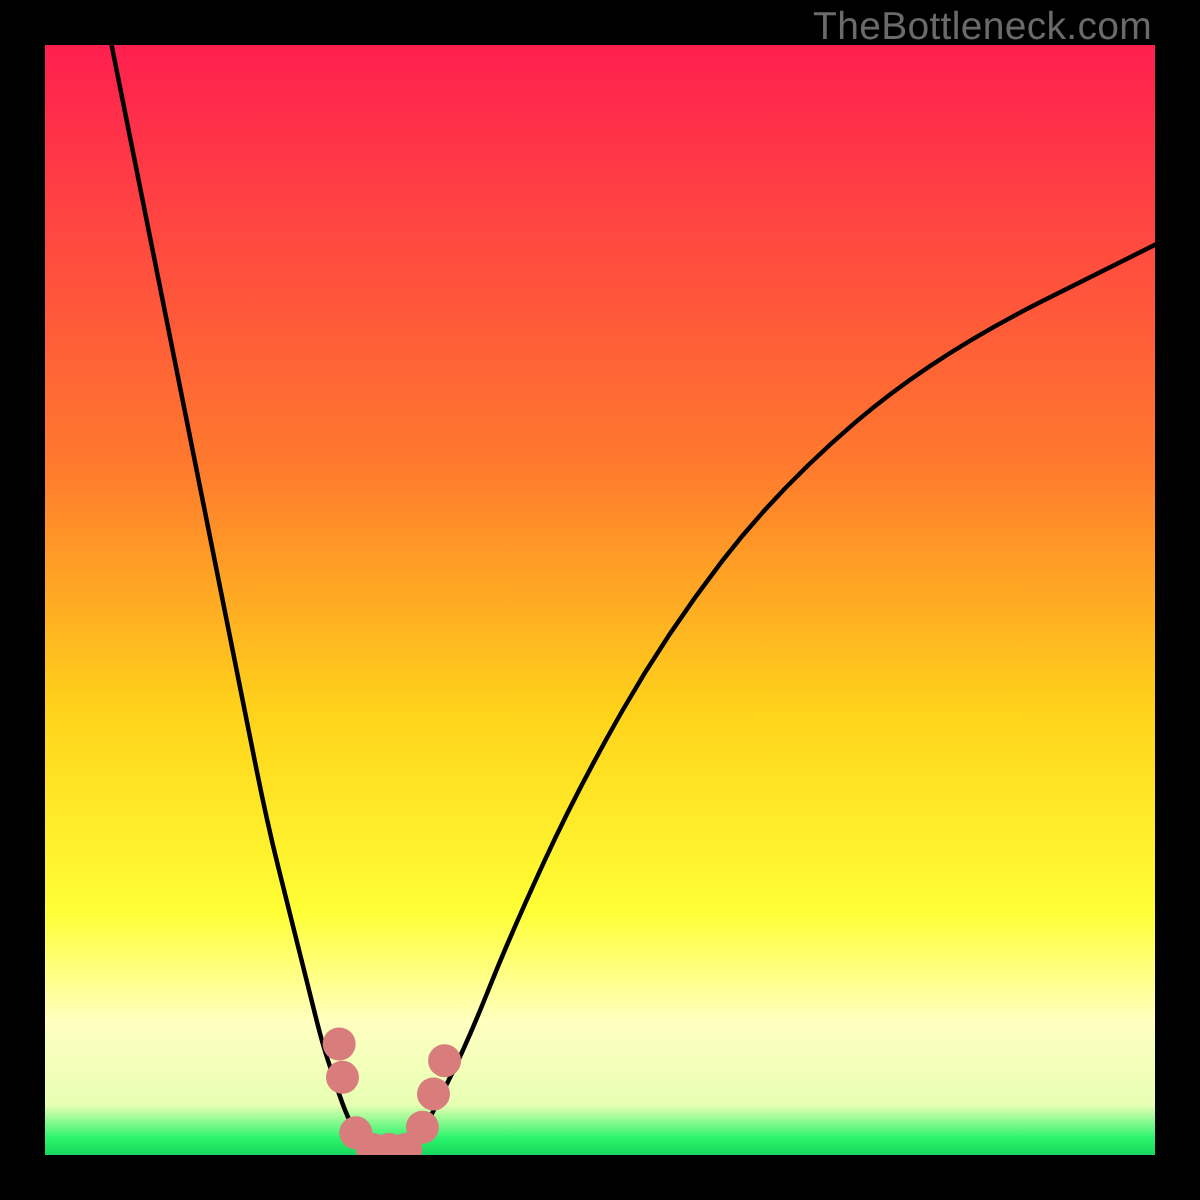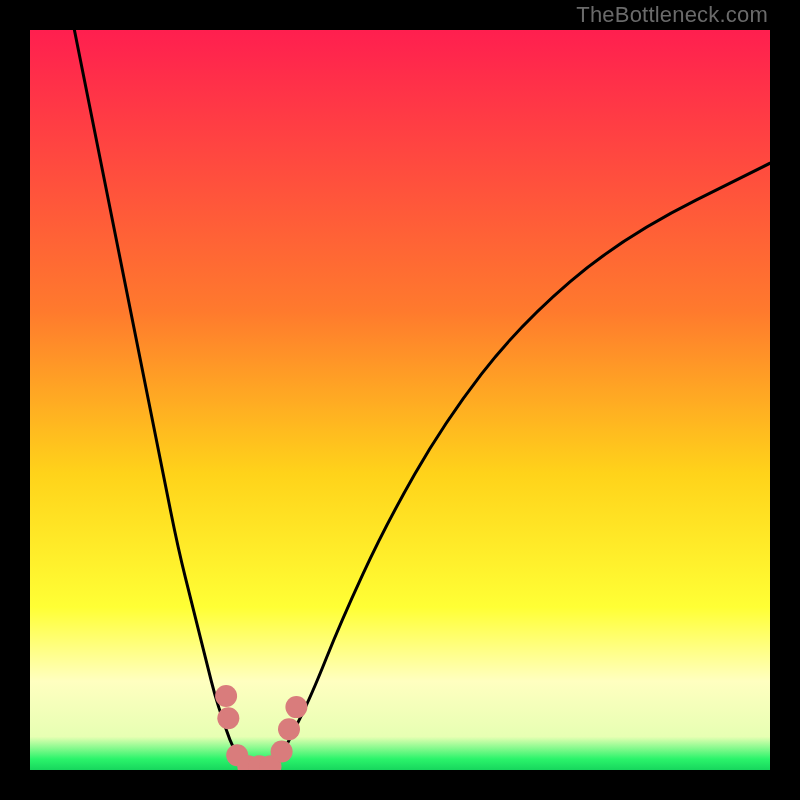--- a/index.html
+++ b/index.html
@@ -28,21 +28,21 @@
   }
   .gradient {
     position: absolute;
     inset: 0;
   }
   .watermark {
     position: absolute;
     top: 2px;
     right: 32px;
     font-family: Arial, Helvetica, sans-serif;
-    font-size: 22px;
+    font-size: 26px;
     font-weight: 500;
     color: #6a6a6a;
     letter-spacing: 0.2px;
   }
   svg.curves {
     position: absolute;
     inset: 0;
   }
 </style>
 </head>

